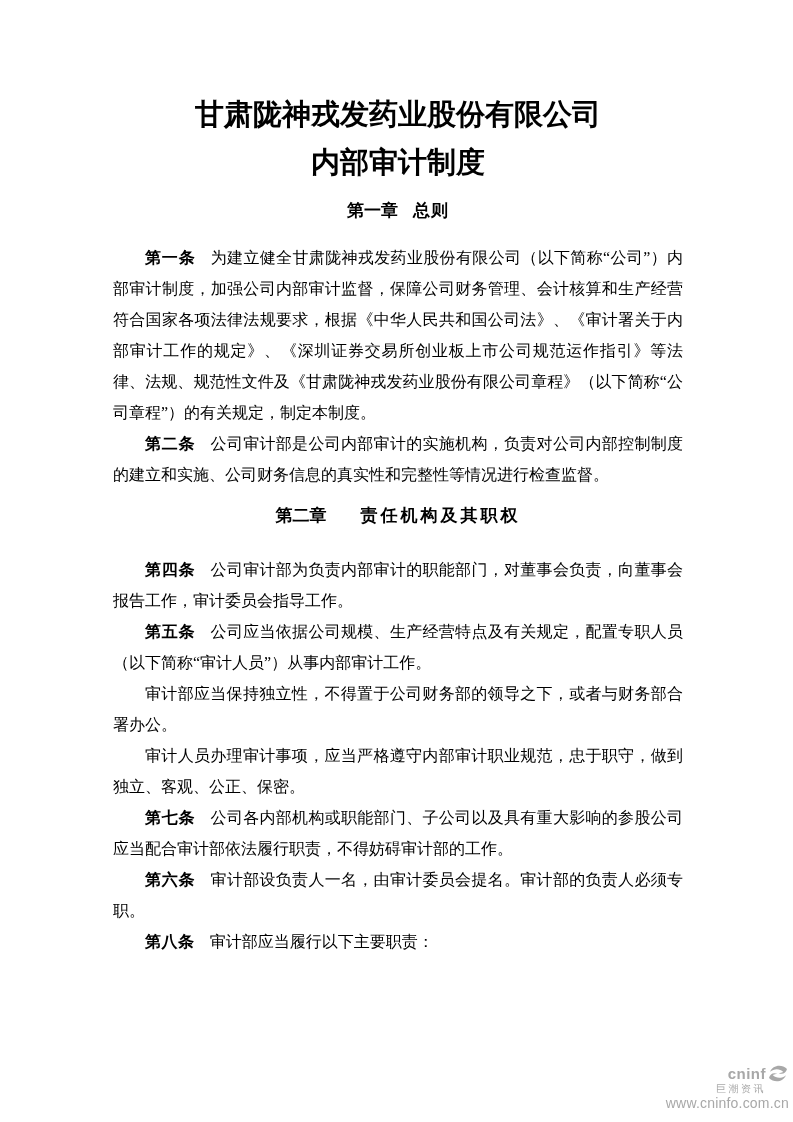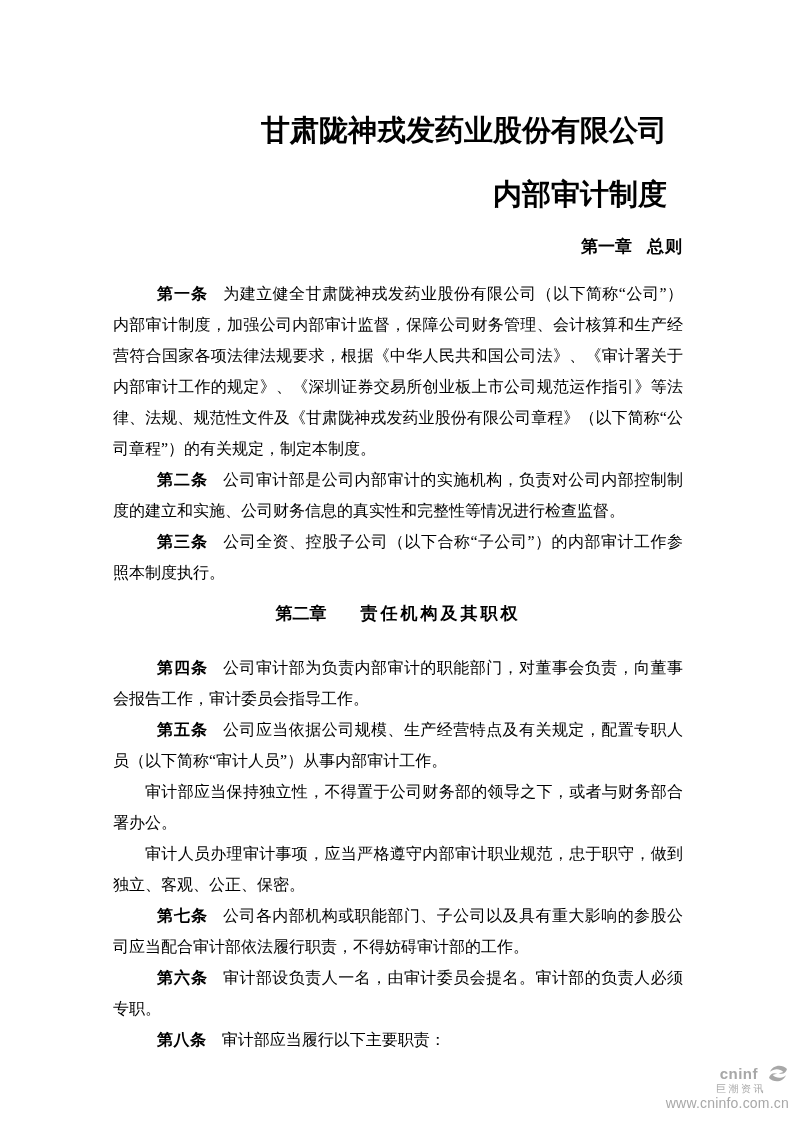--- a/index.html
+++ b/index.html
@@ -22,63 +22,62 @@
   }
   .content {
     position: absolute;
     left: 113px;
     right: 110px;
     top: 90px;
   }
   .doc-title-line {
     font-size: 29px;
     font-weight: bold;
-    text-align: right;
+    text-align: center;
     line-height: 48px;
-    margin: 16px;
+    margin: 0;
   }
   .chapter {
     font-size: 17px;
     font-weight: bold;
     text-align: center;
     line-height: 26px;
   }
-  .chapter.c1 { margin: 12px 0 18px 0; text-align: right; }
+  .chapter.c1 { margin: 12px 0 18px 0; }
   .chapter.c2 { margin: 13px 0 25px 0; text-align: center; }
   .chapter .ch-title { letter-spacing: 1px; }
   .chapter.c1 .ch-title { margin-left: 15px; }
   .chapter.c2 .ch-title { margin-left: 34px; letter-spacing: 3px; }
   .body-text p.para {
     font-size: 16px;
     line-height: 31px;
     margin: 0;
     text-align: justify;
     text-indent: 2em;
   }
   .art-label {
     font-weight: bold;
     margin-right: 0.95em;
     letter-spacing: 0.5px;
-    margin-left: 12px;
   }
   
   .cninfo {
     position: absolute;
     right: 4px;
     bottom: 12px;
     color: #a8a8a8;
     font-family: "Liberation Sans", "DejaVu Sans", sans-serif;
     text-align: right;
     line-height: 1;
   }
   .cninfo-top {
     display: flex;
     align-items: center;
     justify-content: flex-end;
-    gap: 10px;
+    gap: 2px;
     margin-right: 1px;
   }
   .cninfo-brand {
     font-size: 15px;
     font-weight: bold;
     letter-spacing: 0.5px;
   }
   .cninfo-swirl svg { display: block; }
   .cninfo-cn {
     font-size: 10px;
@@ -100,21 +99,20 @@
     <div class="doc-title-line">内部审计制度</div>
 
     <div class="body-text">
 
       <h2 class="chapter c1"><span class="ch-label">第一章</span><span class="ch-title">总则</span></h2>
 
       <p class="para"><b class="art-label">第一条</b><span>为建立健全甘肃陇神戎发药业股份有限公司（以下简称“公司”）内部审计制度，加强公司内部审计监督，保障公司财务管理、会计核算和生产经营符合国家各项法律法规要求，根据《中华人民共和国公司法》、《审计署关于内部审计工作的规定》、《深圳证券交易所创业板上市公司规范运作指引》等法律、法规、规范性文件及《甘肃陇神戎发药业股份有限公司章程》（以下简称“公司章程”）的有关规定，制定本制度。</span></p>
 
       <p class="para"><b class="art-label">第二条</b><span>公司审计部是公司内部审计的实施机构，负责对公司内部控制制度的建立和实施、公司财务信息的真实性和完整性等情况进行检查监督。</span></p>
 
-      <p class="para"><b class="art-label">第三条</b><span>公司全资、控股子公司（以下合称“子公司”）的内部审计工作参照本制度执行。</span></p>
 
       <h2 class="chapter c2"><span class="ch-label">第二章</span><span class="ch-title">责任机构及其职权</span></h2>
 
       <p class="para"><b class="art-label">第四条</b><span>公司审计部为负责内部审计的职能部门，对董事会负责，向董事会报告工作，审计委员会指导工作。</span></p>
 
       <p class="para"><b class="art-label">第五条</b><span>公司应当依据公司规模、生产经营特点及有关规定，配置专职人员（以下简称“审计人员”）从事内部审计工作。</span></p>
 
       <p class="para"><span>审计部应当保持独立性，不得置于公司财务部的领导之下，或者与财务部合署办公。</span></p>
 
       <p class="para"><span>审计人员办理审计事项，应当严格遵守内部审计职业规范，忠于职守，做到独立、客观、公正、保密。</span></p>

